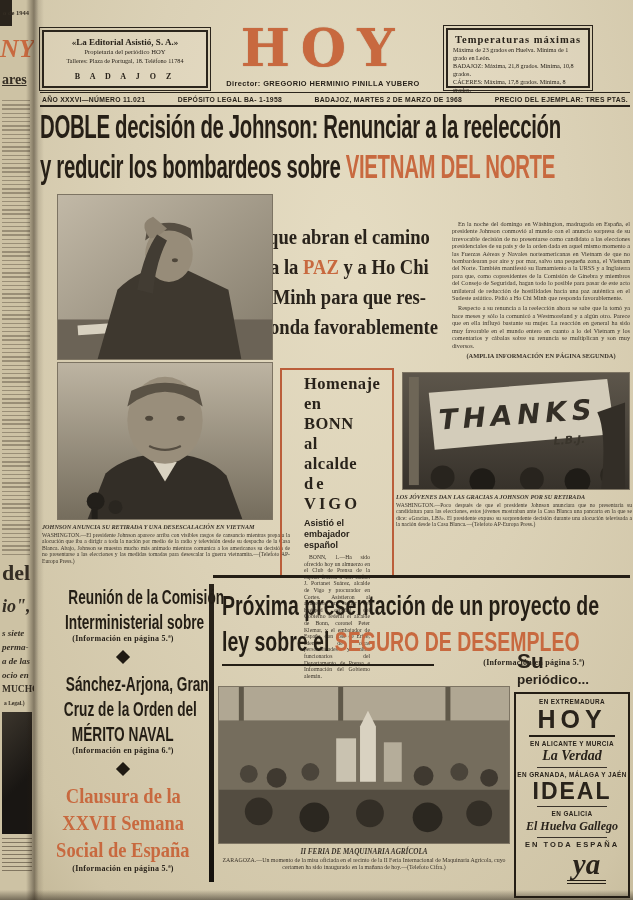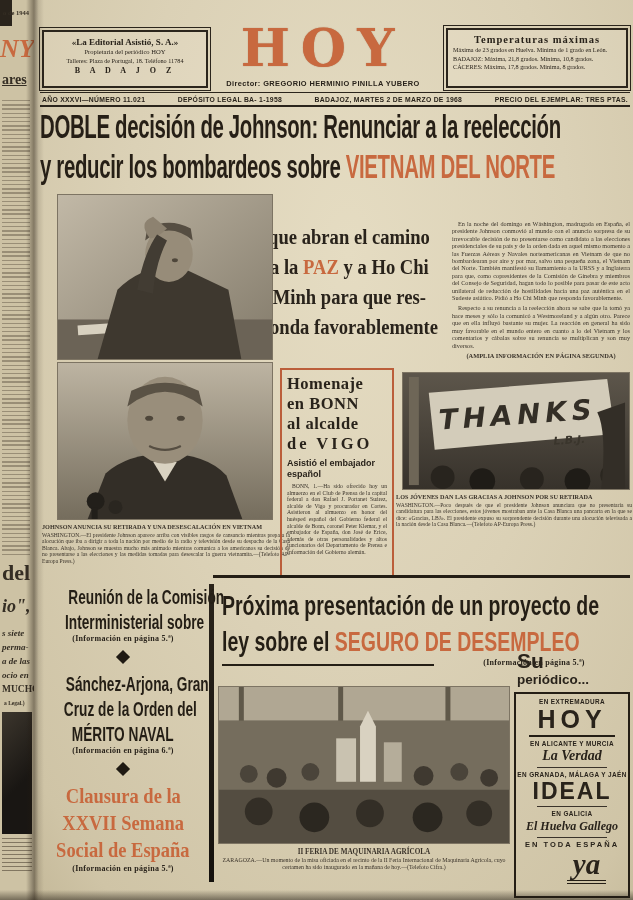--- a/index.html
+++ b/index.html
@@ -22,25 +22,25 @@
   .gutter{position:absolute;left:26px;top:0;width:18px;height:100%;z-index:5;pointer-events:none;
     background:linear-gradient(90deg, rgba(35,26,16,0) 0%, rgba(35,26,16,.45) 45%, rgba(35,26,16,.12) 70%, rgba(35,26,16,0) 100%);}
   .ef{position:absolute;font-weight:bold;color:#352e24;}
 
   
   .pubbox{left:42px;top:30px;width:166px;height:58px;border:2px solid #2b251c;outline:1px solid #2b251c;outline-offset:2px;
     text-align:center;padding-top:5px;box-sizing:border-box;background:rgba(255,250,235,.12);}
   .pub1{font-size:9px;font-weight:bold;}
   .pub2{font-size:6.6px;margin-top:1px;}
   .pub3{font-size:6.2px;margin-top:2px;}
-  .pub4{font-size:8px;font-weight:bold;letter-spacing:4px;margin-top:2px;}
+  .pub4{font-size:8px;font-weight:bold;letter-spacing:4px;margin-top:8px;}
   .logo{left:214px;top:22px;width:218px;text-align:center;font-family:"DejaVu Serif",serif;font-weight:bold;
     font-size:52px;line-height:52px;color:#c8693f;letter-spacing:11px;text-shadow:0 0 1px rgba(140,60,25,.6);}
   .director{left:214px;top:79px;width:218px;text-align:center;font-size:7.4px;font-weight:bold;letter-spacing:.4px;}
-  .wbox{left:446px;top:28px;width:182px;height:60px;border:2px solid #2b251c;outline:1px solid #2b251c;outline-offset:2px;
+  .wbox{left:446px;top:28px;width:144px;height:60px;border:2px solid #2b251c;outline:1px solid #2b251c;outline-offset:2px;
     box-sizing:border-box;padding:4px 5px 8px;background:rgba(255,250,235,.12);}
   .wtitle{text-align:center;font-size:10.5px;font-weight:bold;letter-spacing:1px;}
   .wline{font-size:6.2px;line-height:7.6px;margin-top:1px;}
 
   
   .dateline{left:40px;top:92px;width:590px;border-top:1px solid #2b251c;border-bottom:2px solid #2b251c;
     display:flex;justify-content:space-between;align-items:center;padding:2.5px 2px;box-sizing:border-box;
     font-size:6.8px;font-weight:bold;letter-spacing:.3px;}
 
   
@@ -55,25 +55,25 @@
   .deck1 .cond{transform:scale(.88,1.05);transform-origin:50% 50%;}
   .deckrest{left:250px;top:222px;width:198px;text-align:center;font-weight:bold;font-size:20px;line-height:30px;}
   .deckrest .cond{transform:scale(.93,1);transform-origin:50% 50%;}
   .leadbody{left:452px;top:220px;width:178px;font-size:6.2px;line-height:7.4px;text-align:justify;color:#3a332a;}
   .leadbody p{margin:0 0 3px;text-indent:6px;}
   .leadmore{text-align:center;font-weight:bold;font-size:6.4px;margin-top:3px;}
 
   
   .photo{border:1px solid #7d7463;box-sizing:border-box;background:#9a9181;}
   .cap{font-size:5.6px;line-height:6.6px;text-align:justify;color:#3a332a;}
-  .cap .ct{display:block;font-weight:bold;font-size:6.2px;margin-bottom:1px;}
+  .cap .ct{display:block;font-weight:bold;font-size:6.2px;margin-bottom:1px;font-style:italic;}
 
   
   .bonn{left:280px;top:368px;width:114px;height:210px;border:2px solid #bb5e3a;box-sizing:border-box;
-    padding:4px 5px;text-align:left;}
+    padding:4px 22px;text-align:left;}
   .bonn .bt{font-weight:bold;font-size:16.5px;line-height:20px;letter-spacing:.5px;}
   .bonn .bt4{letter-spacing:3px;}
   .bonn .bsub{font-weight:bold;font-size:9px;line-height:11px;margin-top:4px;font-family:"Liberation Sans",sans-serif;}
   .bonn .bbody{margin-top:3px;font-size:5.7px;line-height:6.6px;text-align:justify;color:#3a332a;}
   .bonn .bbody{text-indent:5px;}
 
   
   .rulemid{left:213px;top:575px;width:417px;height:3px;background:#241e15;}
   .vbar{left:209px;top:584px;width:5px;height:298px;background:linear-gradient(180deg,#2a241b,#14110d);}
   .diamond{width:10px;height:10px;background:#1f1a13;transform:rotate(45deg);margin:9px auto;}

